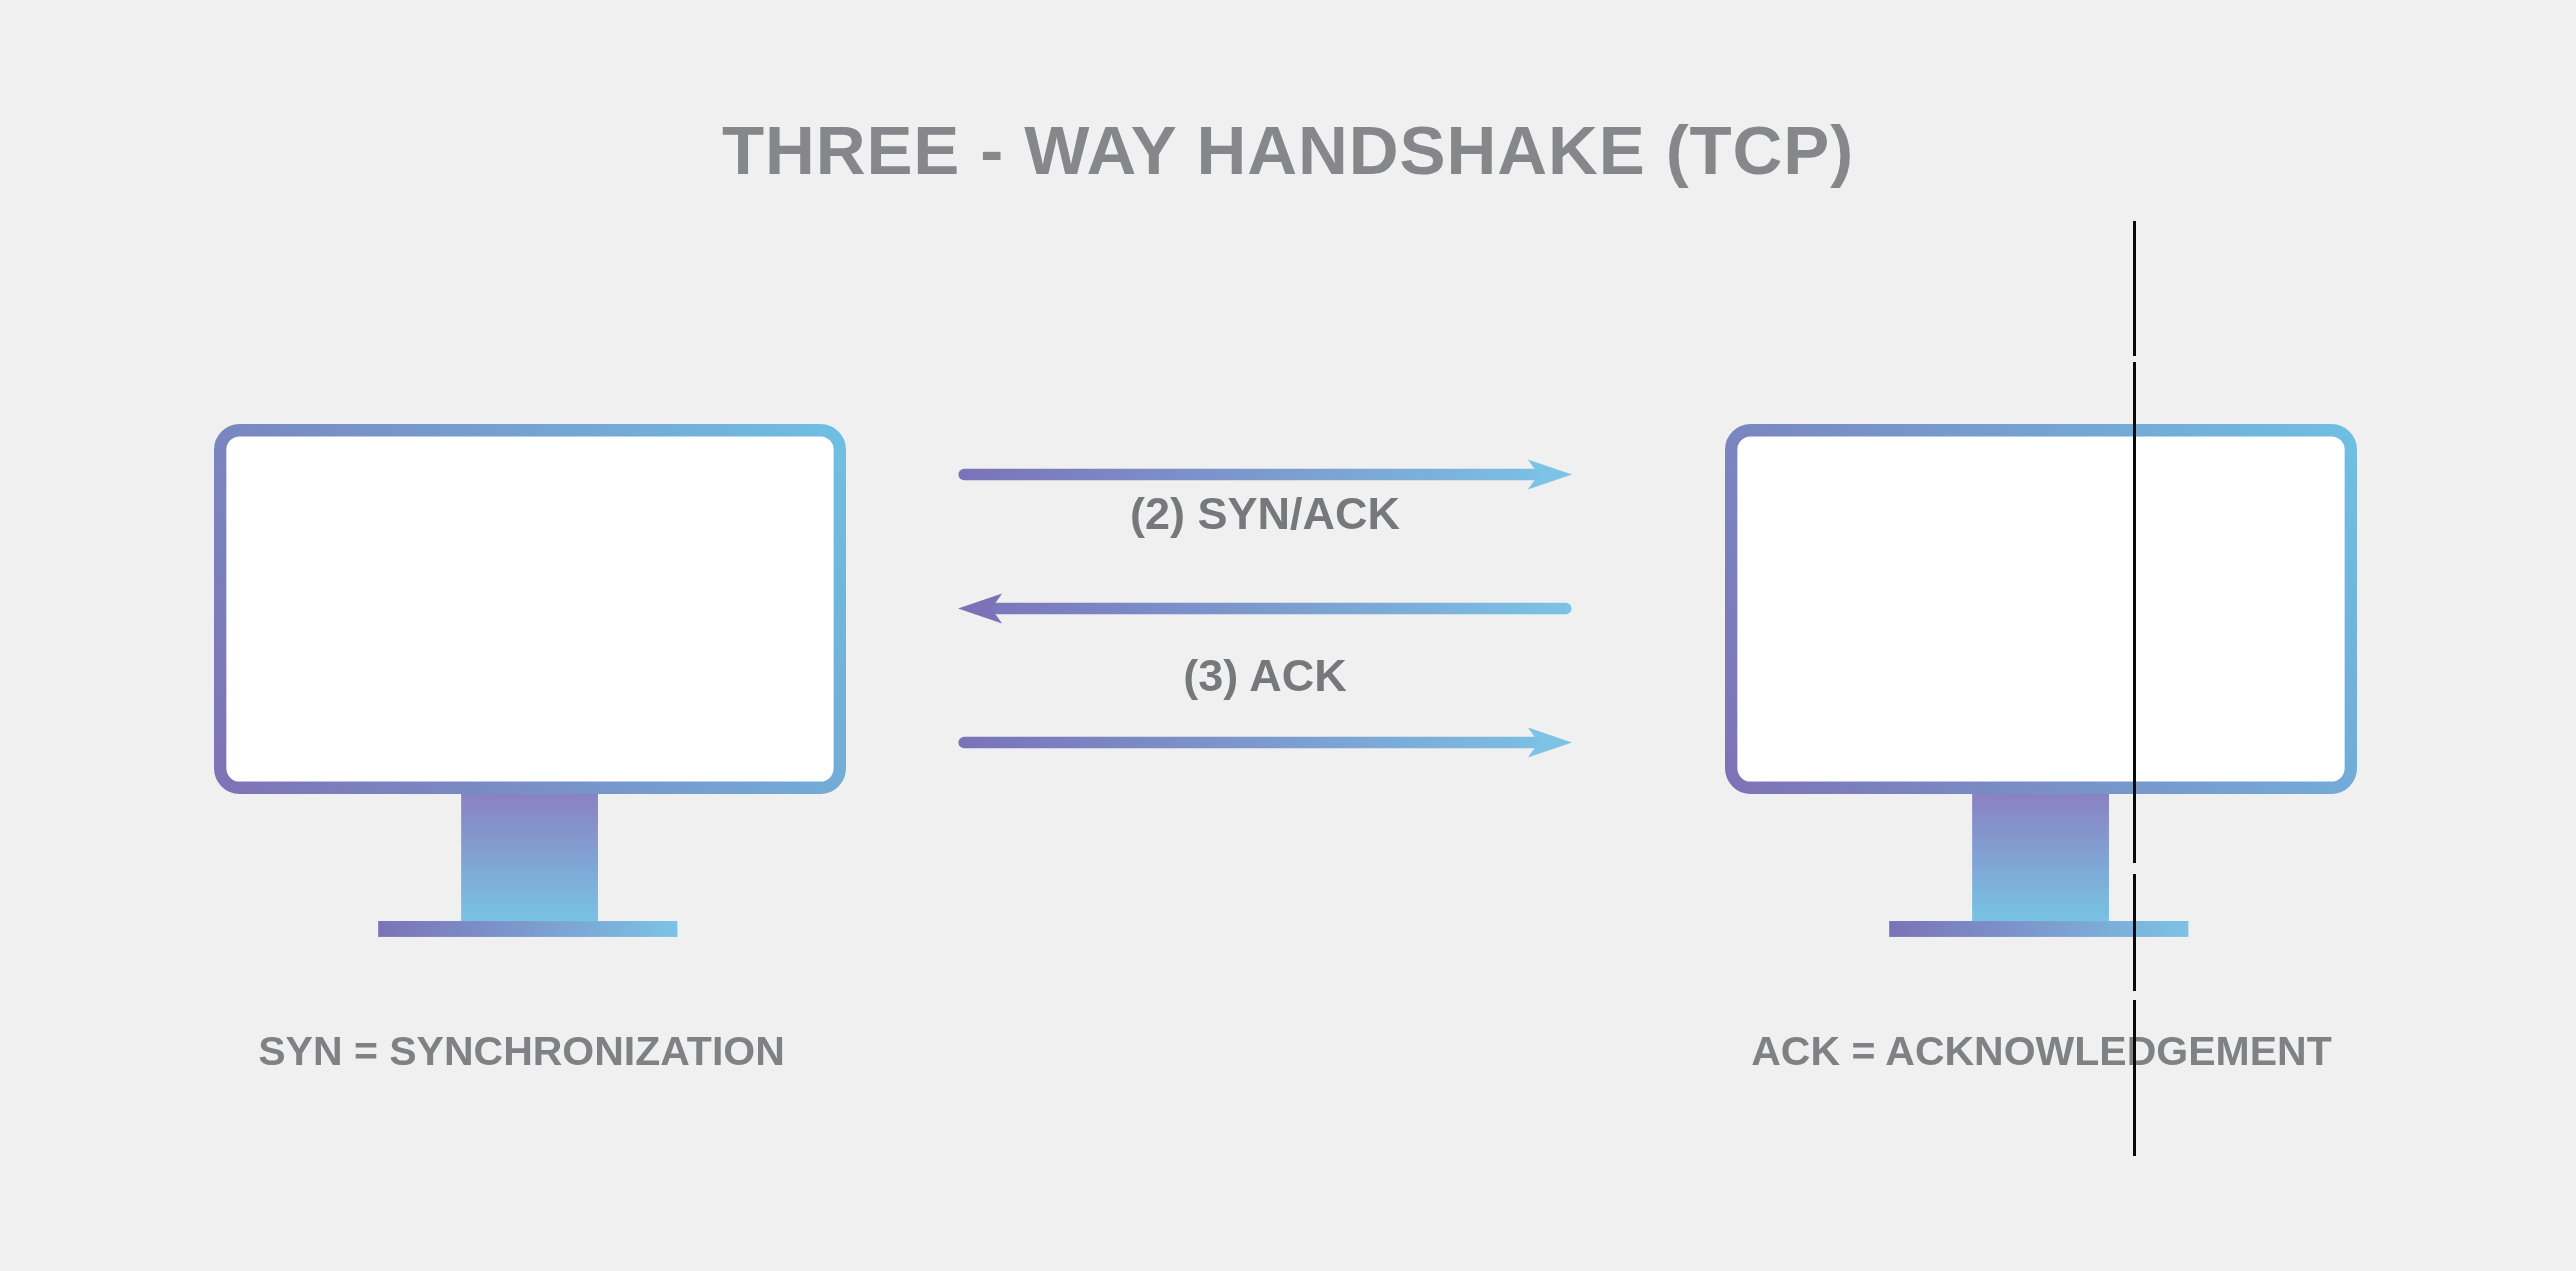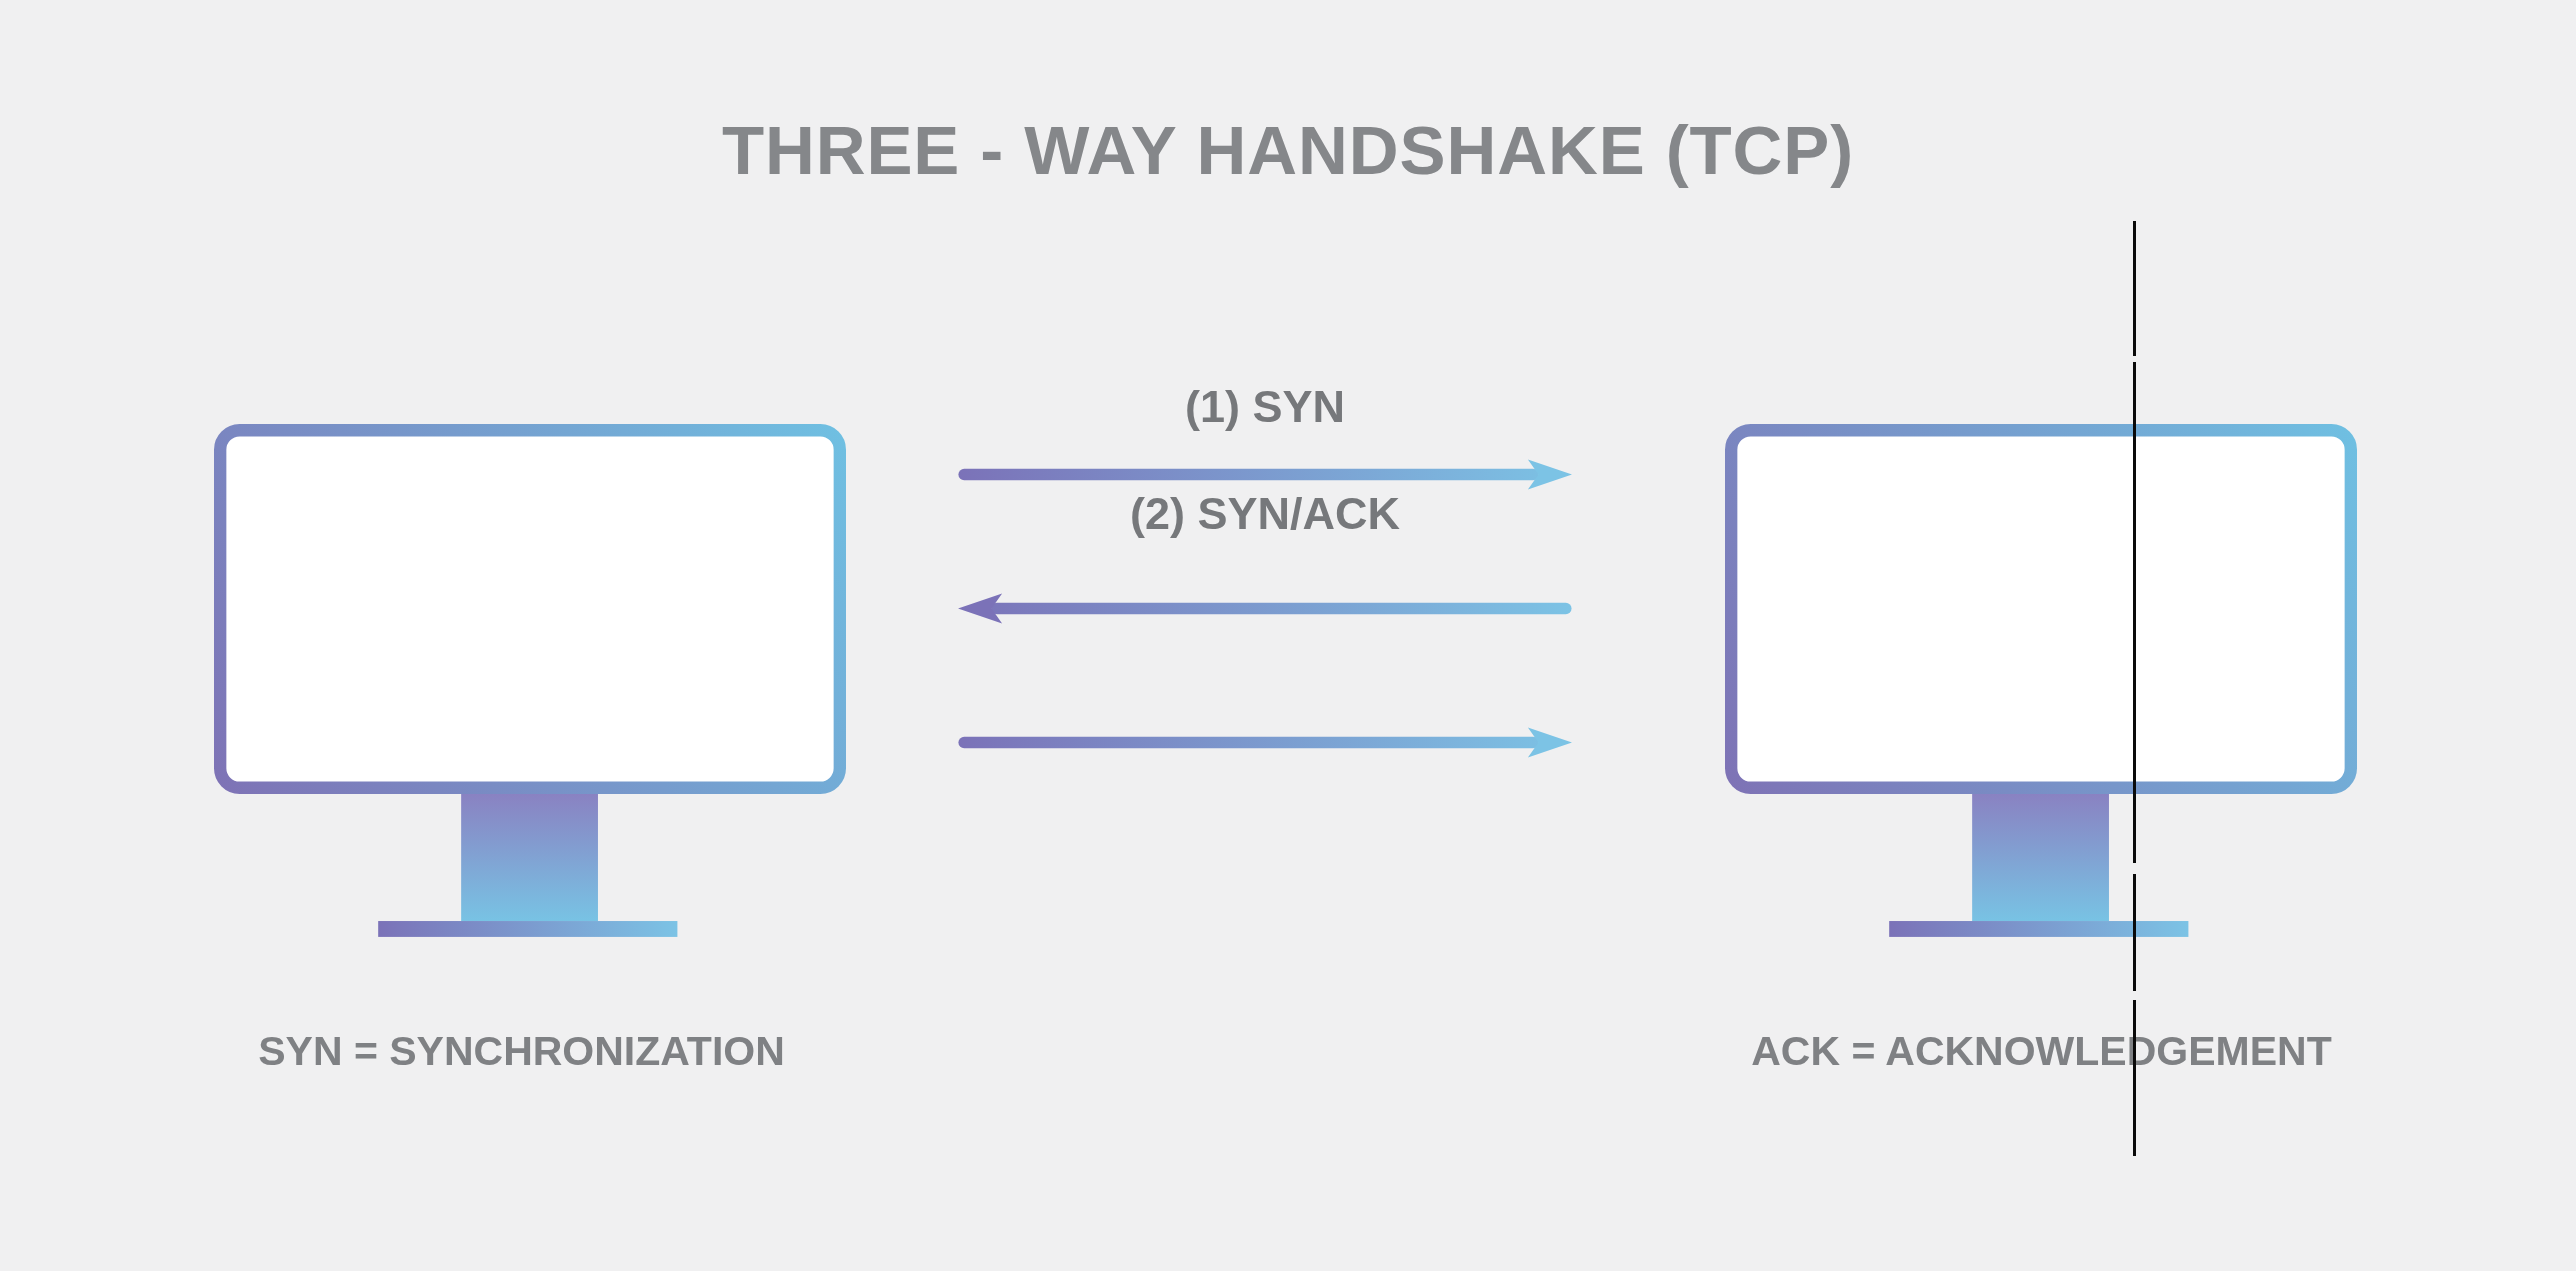--- a/index.html
+++ b/index.html
@@ -105,21 +105,20 @@
         <stop offset="1" stop-color="#7cc3e5"></stop>
       </linearGradient>
     </defs>
     <rect x="280" y="415" width="155" height="148" fill="url(#mR-stand)"></rect>
     <rect x="186" y="563" width="339" height="18" fill="url(#mR-base)"></rect>
     <rect x="7" y="7" width="702" height="405" rx="22" fill="#ffffff" stroke="url(#mR-frame)" stroke-width="14"></rect>
   </svg>
 
   <div class="abs msg-column">
 
-    <div class="msg-label l1">(1) SYN</div>
 
     <svg class="msg-arrow a1" viewBox="0 0 696 44" aria-hidden="true">
       <defs>
         <linearGradient id="ag1" gradientUnits="userSpaceOnUse" x1="0" y1="22" x2="696" y2="22">
           <stop offset="0" stop-color="#7b72b8"></stop>
           <stop offset="1" stop-color="#7cc3e5"></stop>
         </linearGradient>
       </defs>
       <line x1="7" y1="22" x2="652" y2="22" stroke="url(#ag1)" stroke-width="13" stroke-linecap="round"></line>
       <path d="M 646 5 L 696 22 L 646 39 L 658 22 Z" fill="#7cc3e5"></path>
@@ -131,20 +130,21 @@
       <defs>
         <linearGradient id="ag2" gradientUnits="userSpaceOnUse" x1="0" y1="22" x2="696" y2="22">
           <stop offset="0" stop-color="#7b72b8"></stop>
           <stop offset="1" stop-color="#7cc3e5"></stop>
         </linearGradient>
       </defs>
       <line x1="44" y1="22" x2="689" y2="22" stroke="url(#ag2)" stroke-width="13" stroke-linecap="round"></line>
       <path d="M 50 5 L 0 22 L 50 39 L 38 22 Z" fill="#7b72b8"></path>
     </svg>
 
+    <div class="msg-label l3">(3) ACK</div>
 
     <svg class="msg-arrow a3" viewBox="0 0 696 44" aria-hidden="true">
       <defs>
         <linearGradient id="ag3" gradientUnits="userSpaceOnUse" x1="0" y1="22" x2="696" y2="22">
           <stop offset="0" stop-color="#7b72b8"></stop>
           <stop offset="1" stop-color="#7cc3e5"></stop>
         </linearGradient>
       </defs>
       <line x1="7" y1="22" x2="652" y2="22" stroke="url(#ag3)" stroke-width="13" stroke-linecap="round"></line>
       <path d="M 646 5 L 696 22 L 646 39 L 658 22 Z" fill="#7cc3e5"></path>

